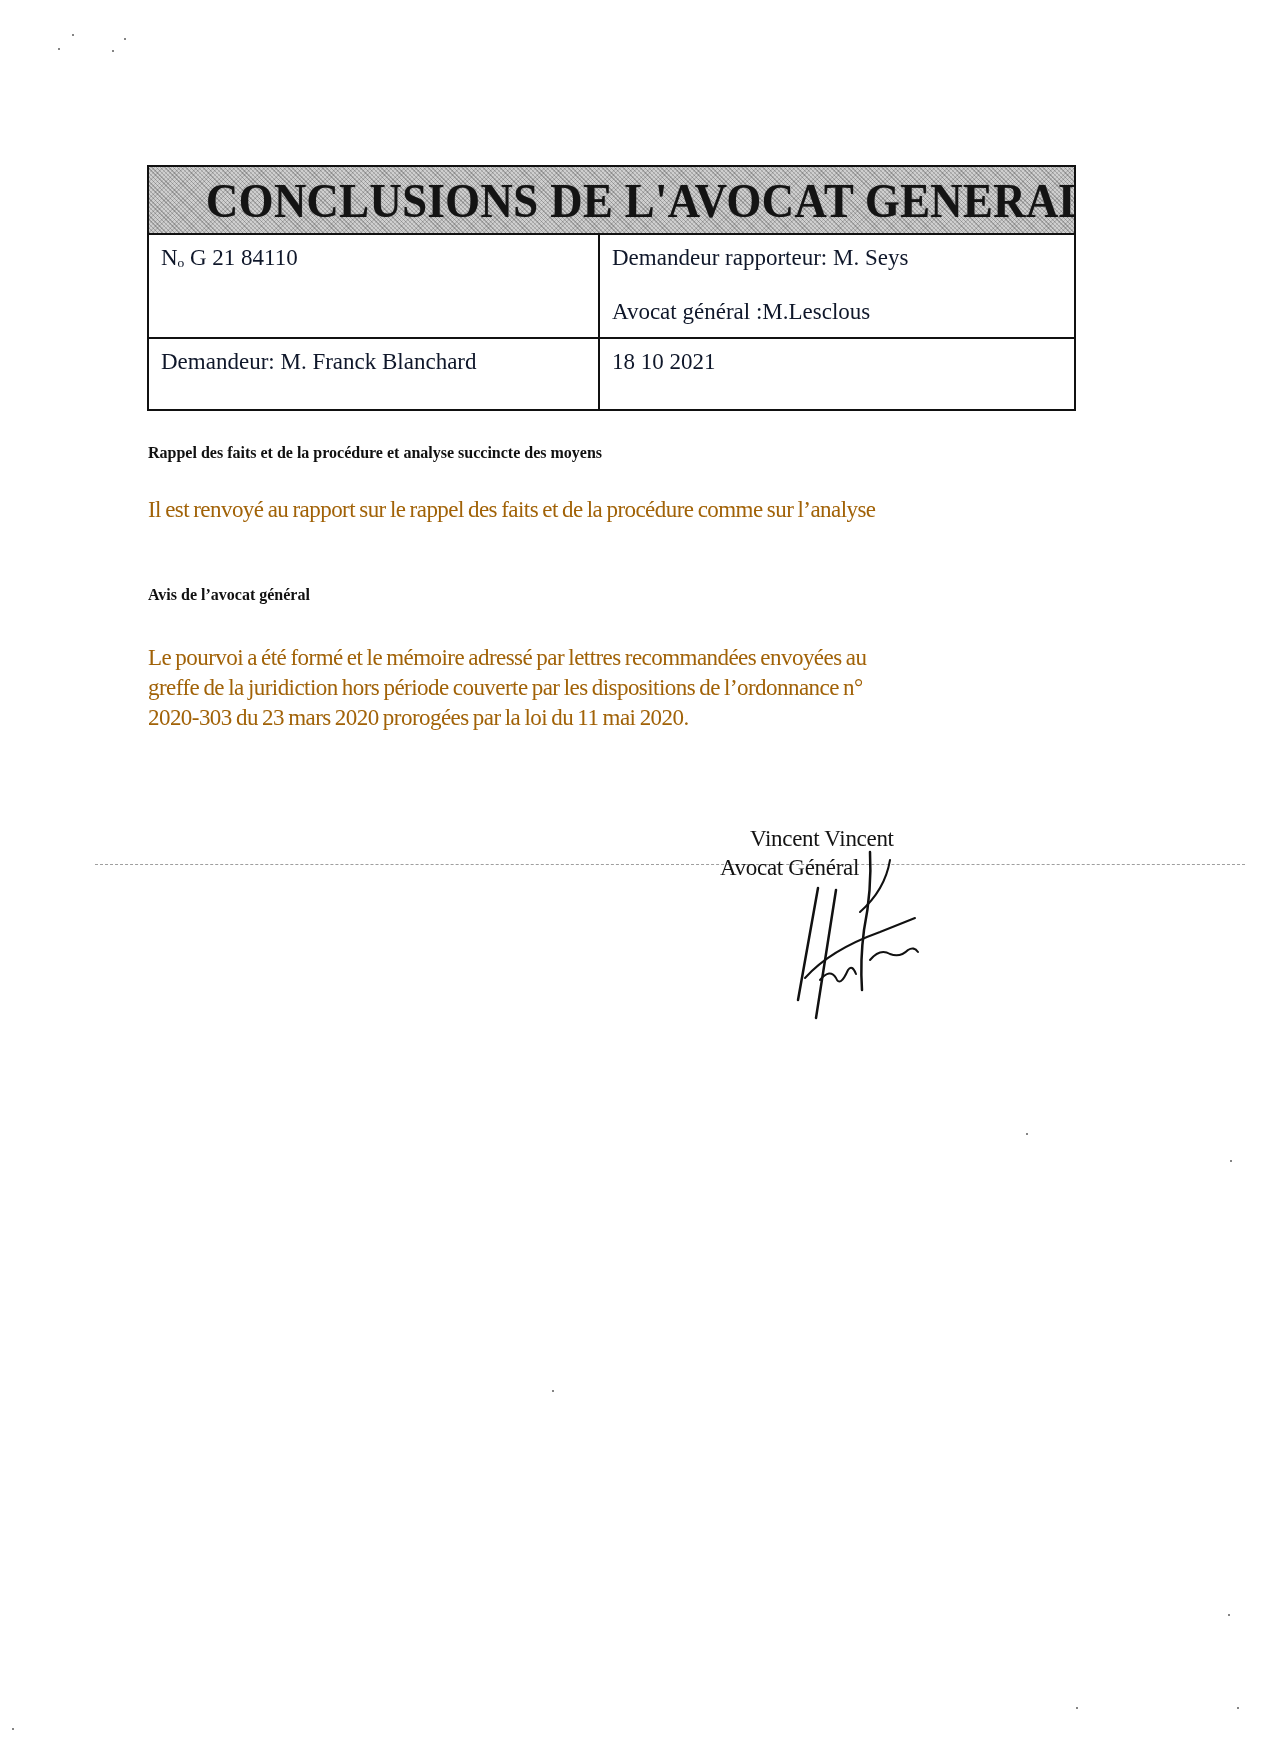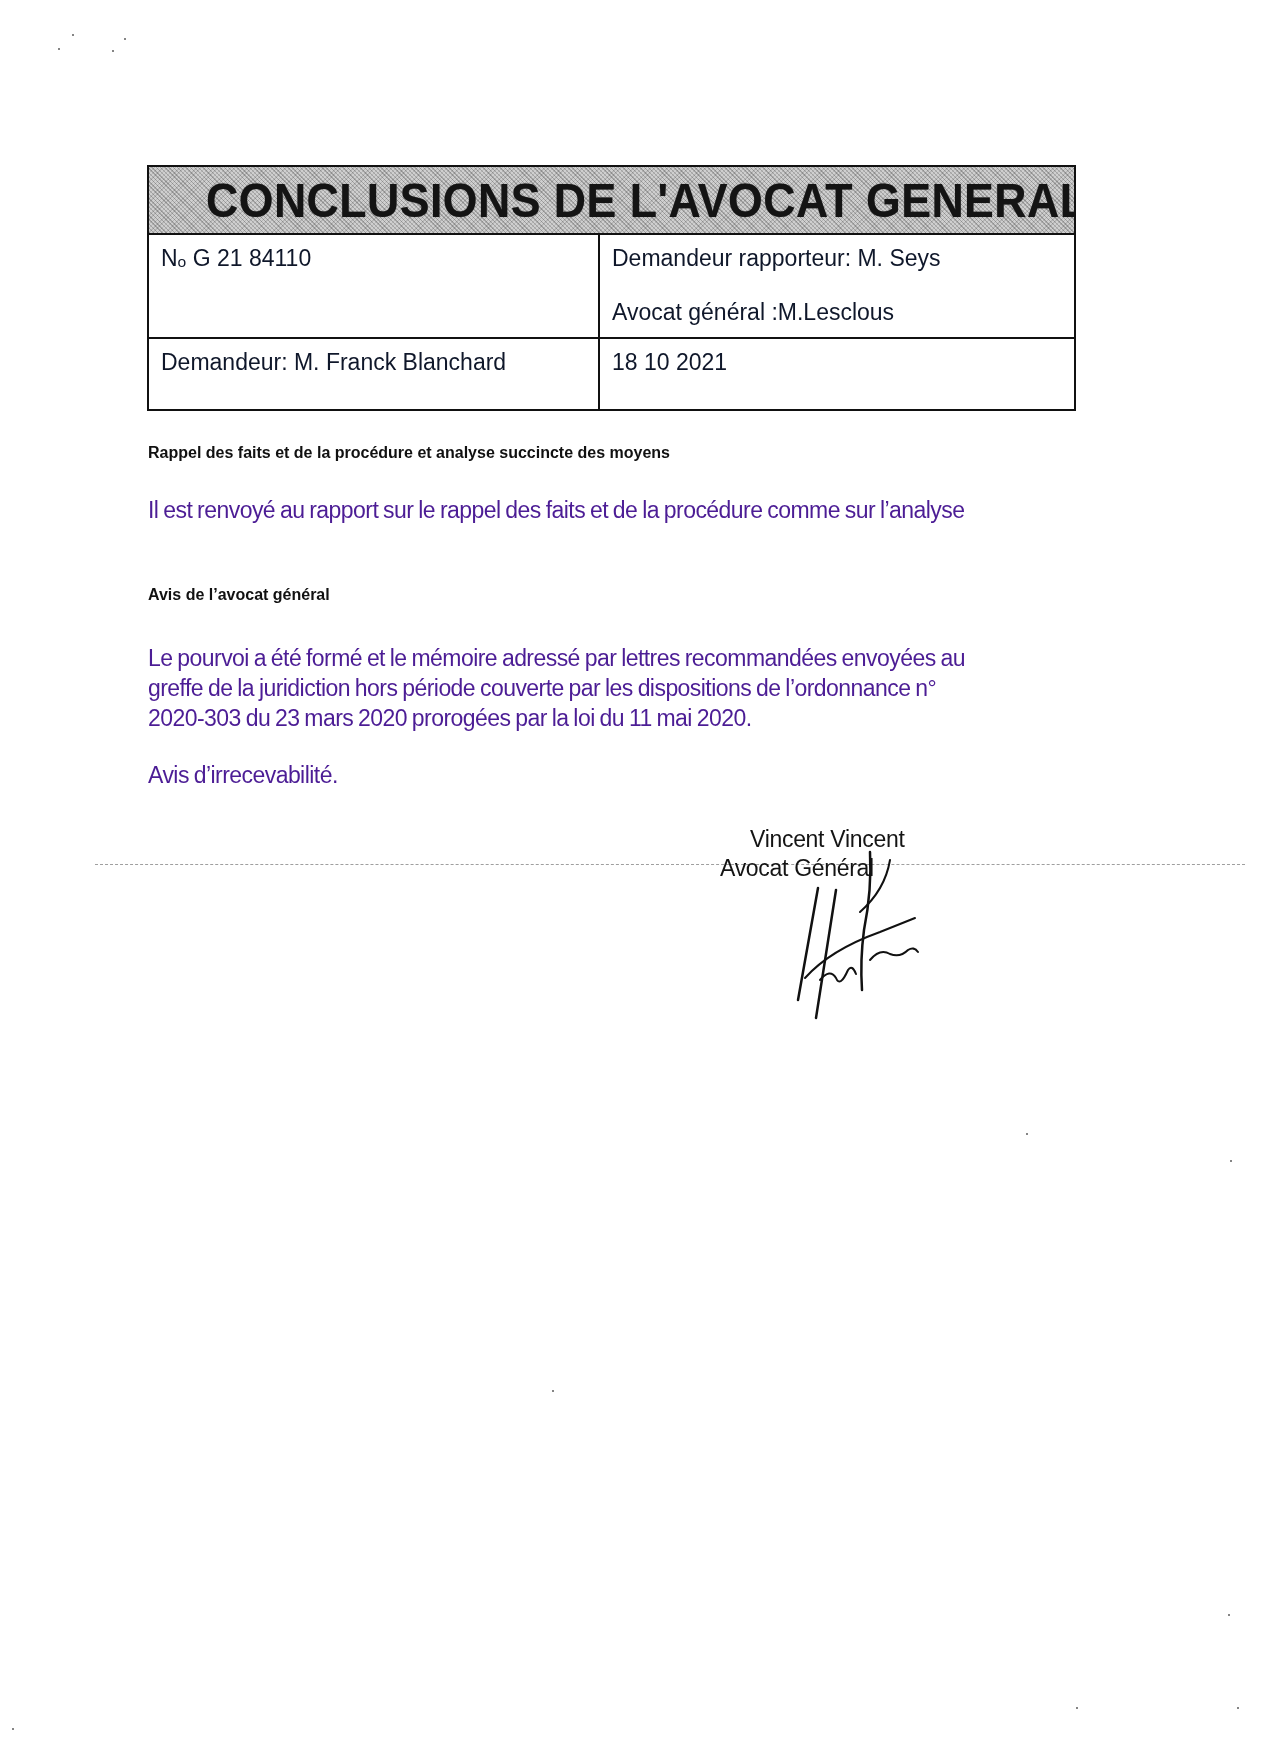--- a/index.html
+++ b/index.html
@@ -13,20 +13,21 @@
       position: relative;
       overflow: hidden;
       font-family: "Liberation Sans", sans-serif;
       color: #111111;
     }
     .page {
       position: absolute;
       left: 0; top: 0;
       width: 1276px; height: 1755px;
       background: #ffffff;
+      font-family: Liberation Serif, serif;
     }
 
     
     .case-table {
       position: absolute;
       left: 147px;
       top: 165px;
       width: 929px;
       height: 246px;
       border: 2.5px solid #111;
@@ -85,21 +86,21 @@
       font-size: 16px;
       white-space: nowrap;
       color: #111;
     }
     .para {
       position: absolute;
       left: 148px;
       width: 930px;
       font-size: 23px;
       line-height: 30px;
-      color: #4c1d95;
+      color: #a16207;
       letter-spacing: -0.55px;
       word-spacing: -1px;
     }
     .para .line { display: block; white-space: nowrap; }
 
     
     .scan-line {
       position: absolute;
       left: 95px;
       top: 864px;
@@ -170,23 +171,20 @@
   <div class="para" style="top:495px;">
     <span class="line">Il est renvoyé au rapport sur le rappel des faits et de la procédure comme sur l’analyse</span>
   </div>
 
   <div class="heading" style="top:586px;">Avis de l’avocat général</div>
   <div class="para" style="top:643px;">
     <span class="line">Le pourvoi a été formé et le mémoire adressé par lettres recommandées envoyées au</span>
     <span class="line">greffe de la juridiction hors période couverte par les dispositions de l’ordonnance n°</span>
     <span class="line">2020-303 du 23 mars 2020 prorogées par la loi du 11 mai 2020.</span>
   </div>
-  <div class="para" style="top:760px;">
-    <span class="line">Avis d’irrecevabilité.</span>
-  </div>
 
   <div class="scan-line"></div>
   <div class="sig-name">Vincent Vincent</div>
   <div class="sig-role">Avocat Général</div>
   <svg class="signature-mark" viewBox="0 0 150 170">
     <path d="M28 38 L8 150" stroke="#111" stroke-width="2.5" fill="none" stroke-linecap="round"></path>
     <path d="M46 40 L26 168" stroke="#111" stroke-width="2.5" fill="none" stroke-linecap="round"></path>
     <path d="M15 128 Q40 100 90 82 L125 68" stroke="#111" stroke-width="2" fill="none" stroke-linecap="round"></path>
     <path d="M80 2 Q82 40 74 80 Q70 110 72 140" stroke="#111" stroke-width="2.5" fill="none" stroke-linecap="round"></path>
     <path d="M100 10 Q95 40 70 62" stroke="#111" stroke-width="2" fill="none" stroke-linecap="round"></path>

